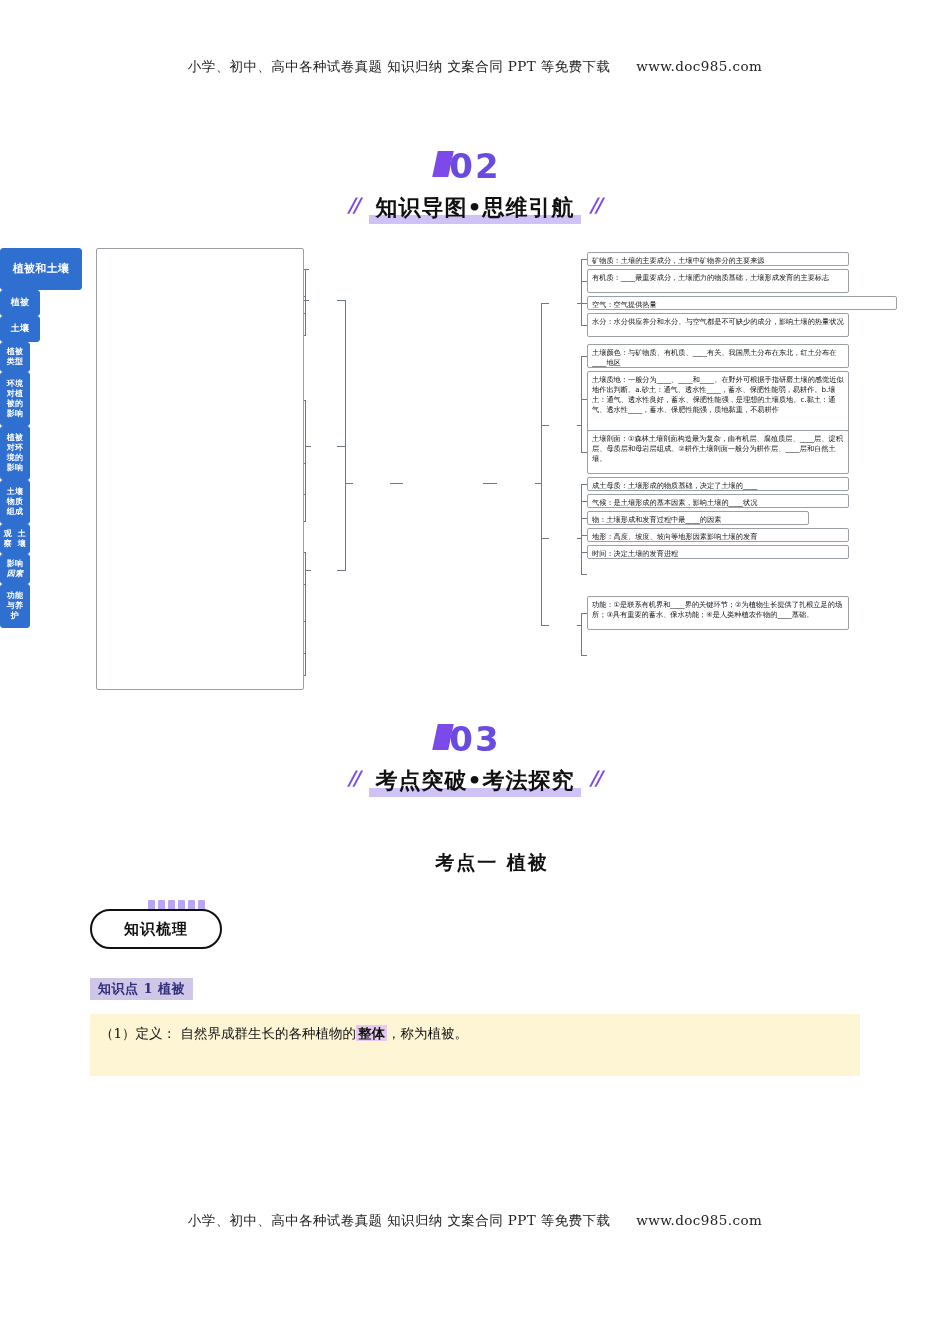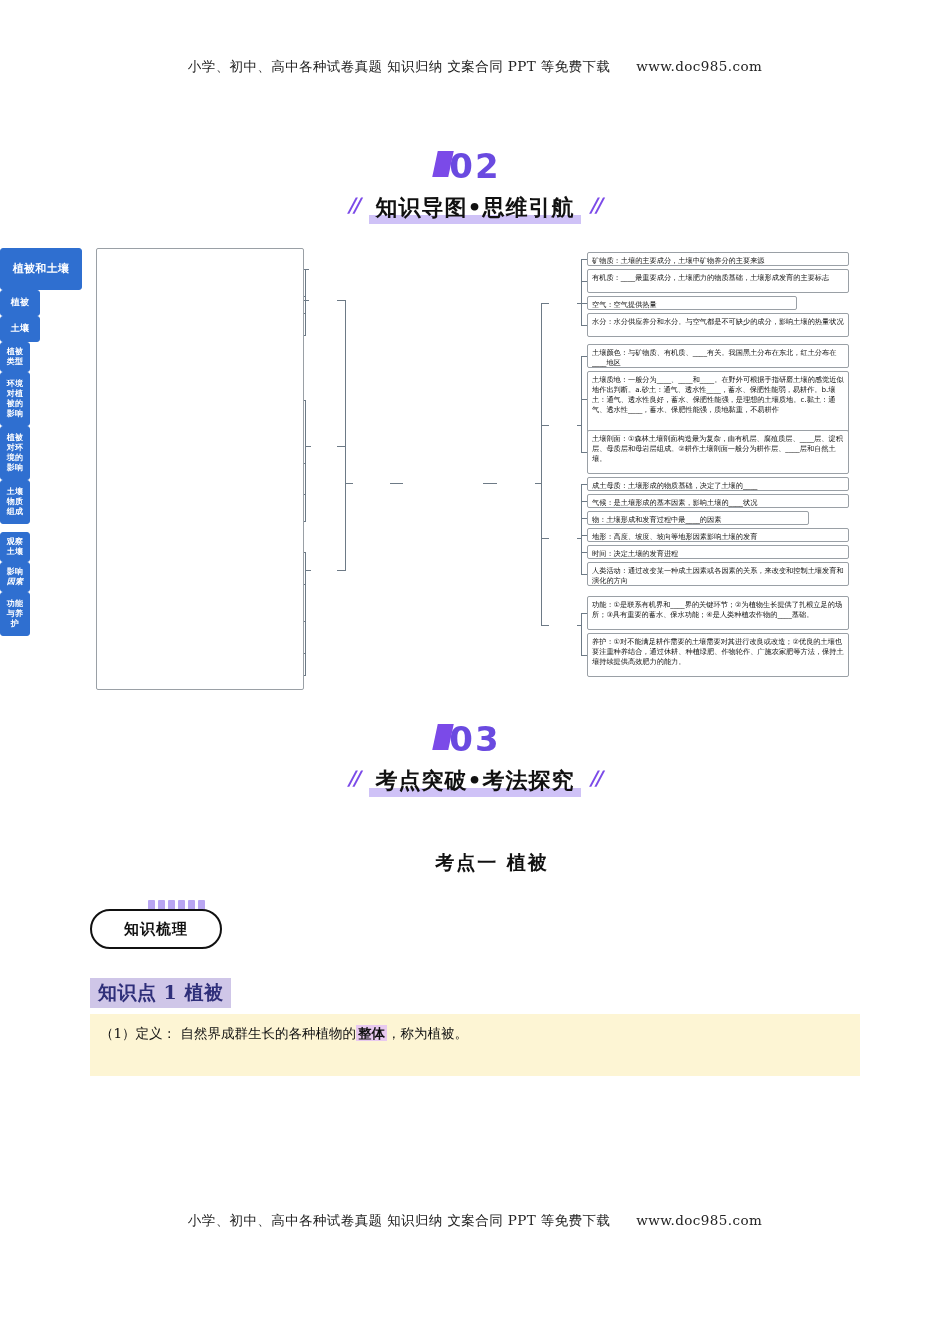--- a/index.html
+++ b/index.html
@@ -78,21 +78,21 @@
   }
   .tag-box{
     position:absolute;border:2.5px solid #111;border-radius:20px;
     display:flex;align-items:center;justify-content:center;
     font-size:15px;font-weight:700;color:#111;letter-spacing:1px;
     background:#fff;
   }
   .tag-dots{position:absolute;display:flex;gap:3px;}
   .tag-dots i{display:block;width:7px;height:11px;background:#b9a6f2;border-radius:1px;}
   .kp{
-    position:absolute;font-size:19px;font-weight:700;color:#2f2f7a;
+    position:absolute;font-size:13px;font-weight:700;color:#2f2f7a;
     background:#cfc6e8;padding:2px 8px;letter-spacing:.5px;
     font-family:"DejaVu Serif","Liberation Serif",serif;
   }
   .yellowbox{
     position:absolute;background:#fdf5d4;border:0;
     font-family:"DejaVu Serif","Liberation Serif",serif;
     font-size:13.5px;line-height:2.0;color:#111;padding:6px 10px;box-sizing:border-box;
   }
   .hlpink{background:#e8c9ef;padding:0 2px;font-weight:700;}
 </style>
@@ -182,21 +182,21 @@
     <div class="ln" style="left:298px;top:427px;width:8px;height:1.3px;"></div>
     <div class="ln" style="left:305px;top:322px;width:6px;height:1.3px;"></div>
 
     <div class="group-box" style="left:96px;top:0px;width:206px;height:440px;border-color:#9aa0a6;"></div>
 
     <div class="blue" style="left:549px;top:34px;width:28px;height:42px;flex-direction:column;">
       <span style="font-size:8px;">土壤</span>
         <span style="font-size:8px;">物质</span>
         <span style="font-size:8px;">组成</span>
     </div>
-    <div class="blue" style="left:549px;top:163px;width:28px;height:28px;flex-direction:column;margin-top:8px;">
+    <div class="blue" style="left:549px;top:163px;width:28px;height:28px;flex-direction:row;">
       <span style="font-size:8px;">观察</span>
         <span style="font-size:8px;">土壤</span>
     </div>
     <div class="blue" style="left:549px;top:276px;width:28px;height:28px;flex-direction:column;">
       <span style="font-size:8px;">影响</span>
         <span style="font-size:8px;font-style:italic;">因素</span>
     </div>
     <div class="blue" style="left:549px;top:356px;width:28px;height:42px;flex-direction:column;">
       <span style="font-size:8px;">功能</span>
         <span style="font-size:8px;">与养</span>
@@ -205,21 +205,21 @@
 
     <div class="ln" style="left:541px;top:55px;width:1.3px;height:322px;"></div>
     <div class="ln" style="left:541px;top:55px;width:8px;height:1.3px;"></div>
     <div class="ln" style="left:541px;top:177px;width:8px;height:1.3px;"></div>
     <div class="ln" style="left:541px;top:290px;width:8px;height:1.3px;"></div>
     <div class="ln" style="left:541px;top:377px;width:8px;height:1.3px;"></div>
     <div class="ln" style="left:535px;top:235px;width:7px;height:1.3px;"></div>
 
     <div class="node" style="left:587px;top:4px;width:262px;height:14px;">矿物质：土壤的主要成分，土壤中矿物养分的主要来源</div>
     <div class="node" style="left:587px;top:21px;width:262px;height:24px;">有机质：____最重要成分，土壤肥力的物质基础，土壤形成发育的主要标志</div>
-    <div class="node" style="left:587px;top:48px;width:210px;height:14px;">空气：空气提供热量</div>
+    <div class="node" style="left:587px;top:48px;width:310px;height:14px;">空气：空气提供热量</div>
     <div class="node" style="left:587px;top:65px;width:262px;height:24px;">水分：水分供应养分和水分。与空气都是不可缺少的成分，影响土壤的热量状况</div>
     <div class="ln" style="left:581px;top:11px;width:1.3px;height:66px;"></div>
     <div class="ln" style="left:577px;top:55px;width:5px;height:1.3px;"></div>
     <div class="ln" style="left:581px;top:11px;width:6px;height:1.3px;"></div>
     <div class="ln" style="left:581px;top:33px;width:6px;height:1.3px;"></div>
     <div class="ln" style="left:581px;top:55px;width:6px;height:1.3px;"></div>
     <div class="ln" style="left:581px;top:77px;width:6px;height:1.3px;"></div>
 
     <div class="node" style="left:587px;top:96px;width:262px;height:24px;">土壤颜色：与矿物质、有机质、____有关。我国黑土分布在东北，红土分布在____地区</div>
     <div class="node" style="left:587px;top:123px;width:262px;height:72px;">土壤质地：一般分为____、____和____。在野外可根据手指研磨土壤的感觉近似地作出判断。a.砂土：通气、透水性____，蓄水、保肥性能弱，易耕作。b.壤土：通气、透水性良好，蓄水、保肥性能强，是理想的土壤质地。c.黏土：通气、透水性____，蓄水、保肥性能强，质地黏重，不易耕作</div>
@@ -228,32 +228,30 @@
     <div class="ln" style="left:577px;top:177px;width:5px;height:1.3px;"></div>
     <div class="ln" style="left:581px;top:108px;width:6px;height:1.3px;"></div>
     <div class="ln" style="left:581px;top:151px;width:6px;height:1.3px;"></div>
     <div class="ln" style="left:581px;top:204px;width:6px;height:1.3px;"></div>
 
     <div class="node" style="left:587px;top:229px;width:262px;height:14px;">成土母质：土壤形成的物质基础，决定了土壤的____</div>
     <div class="node" style="left:587px;top:246px;width:262px;height:14px;">气候：是土壤形成的基本因素，影响土壤的____状况</div>
     <div class="node" style="left:587px;top:263px;width:222px;height:14px;">物：土壤形成和发育过程中最____的因素</div>
     <div class="node" style="left:587px;top:280px;width:262px;height:14px;">地形：高度、坡度、坡向等地形因素影响土壤的发育</div>
     <div class="node" style="left:587px;top:297px;width:262px;height:14px;">时间：决定土壤的发育进程</div>
-    <div class="node" style="left:587px;top:314px;width:262px;height:24px;">人类活动：通过改变某一种成土因素或各因素的关系，来改变和控制土壤发育和演化的方向</div>
     <div class="ln" style="left:581px;top:236px;width:1.3px;height:90px;"></div>
     <div class="ln" style="left:577px;top:290px;width:5px;height:1.3px;"></div>
     <div class="ln" style="left:581px;top:236px;width:6px;height:1.3px;"></div>
     <div class="ln" style="left:581px;top:253px;width:6px;height:1.3px;"></div>
     <div class="ln" style="left:581px;top:270px;width:6px;height:1.3px;"></div>
     <div class="ln" style="left:581px;top:287px;width:6px;height:1.3px;"></div>
     <div class="ln" style="left:581px;top:304px;width:6px;height:1.3px;"></div>
     <div class="ln" style="left:581px;top:326px;width:6px;height:1.3px;"></div>
 
     <div class="node" style="left:587px;top:348px;width:262px;height:34px;">功能：①是联系有机界和____界的关键环节；②为植物生长提供了扎根立足的场所；③具有重要的蓄水、保水功能；④是人类种植农作物的____基础。</div>
-    <div class="node" style="left:587px;top:385px;width:262px;height:44px;">养护：①对不能满足耕作需要的土壤需要对其进行改良或改造；②优良的土壤也要注重种养结合，通过休耕、种植绿肥、作物轮作、广施农家肥等方法，保持土壤持续提供高效肥力的能力。</div>
     <div class="ln" style="left:581px;top:365px;width:1.3px;height:42px;"></div>
     <div class="ln" style="left:577px;top:377px;width:5px;height:1.3px;"></div>
     <div class="ln" style="left:581px;top:365px;width:6px;height:1.3px;"></div>
     <div class="ln" style="left:581px;top:407px;width:6px;height:1.3px;"></div>
   </div>
 
   <div class="banner" style="top:722px;">
     <div class="numwrap"><span class="num">03</span></div>
     <div class="row" style="margin-top:2px;">
       <span class="slashes">//</span>

